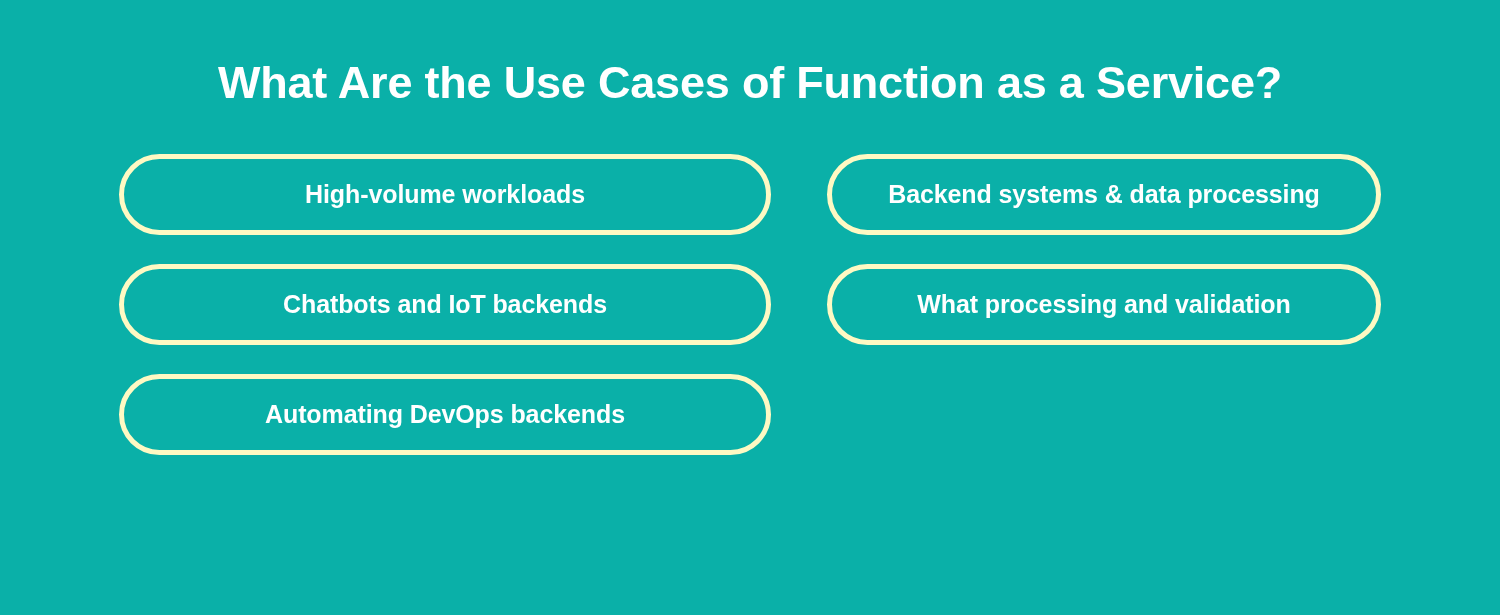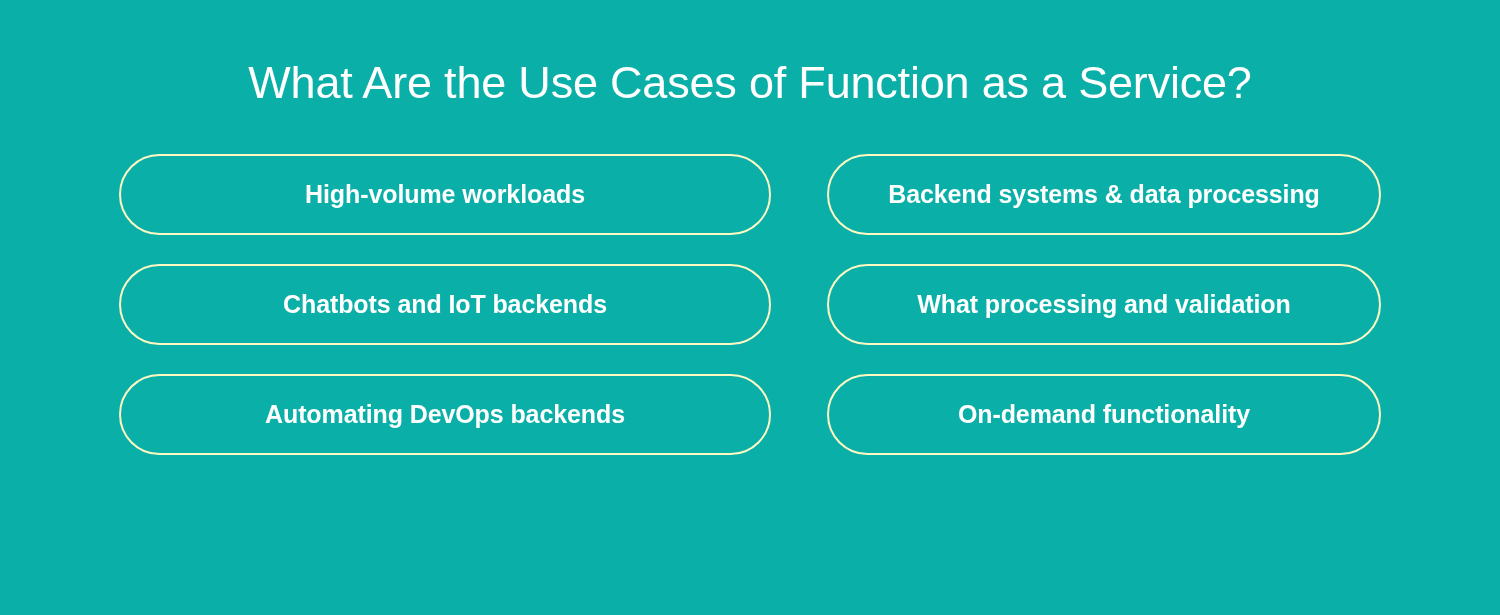--- a/index.html
+++ b/index.html
@@ -24,41 +24,41 @@
     flex-direction: column;
     align-items: center;
   }
 
   .title {
     margin: 0;
     padding: 0;
     color: #FFFFFF;
     font-family: "Liberation Sans", sans-serif;
     font-size: 45px;
-    font-weight: 400;
+    font-weight: 700;
     letter-spacing: -0.2px;
     line-height: 1;
     text-align: center;
     width: 1300px;
     margin-top: 60px;
   }
 
   .pill-grid {
     width: 1262px;
     margin-top: 49px;
     display: grid;
     grid-template-columns: 652px 554px;
     column-gap: 56px;
     row-gap: 29px;
   }
 
   .pill {
     box-sizing: border-box;
     height: 81px;
-    border: 2px solid #fef9c3;
+    border: 5px solid #fef9c3;
     border-radius: 41px;
     background: transparent;
     display: flex;
     align-items: center;
     justify-content: center;
     padding: 0 18px;
   }
 
   .pill-label {
     color: #FFFFFF;
@@ -95,18 +95,15 @@
 
     <div class="pill">
       <span class="pill-label">What processing and validation</span>
     </div>
 
     <div class="pill">
       <span class="pill-label">Automating DevOps backends</span>
     </div>
 
 
-    <div class="pill">
-      <span class="pill-label">On-demand functionality</span>
-    </div>
 
   </div>
 </div>
 
 </body></html>

